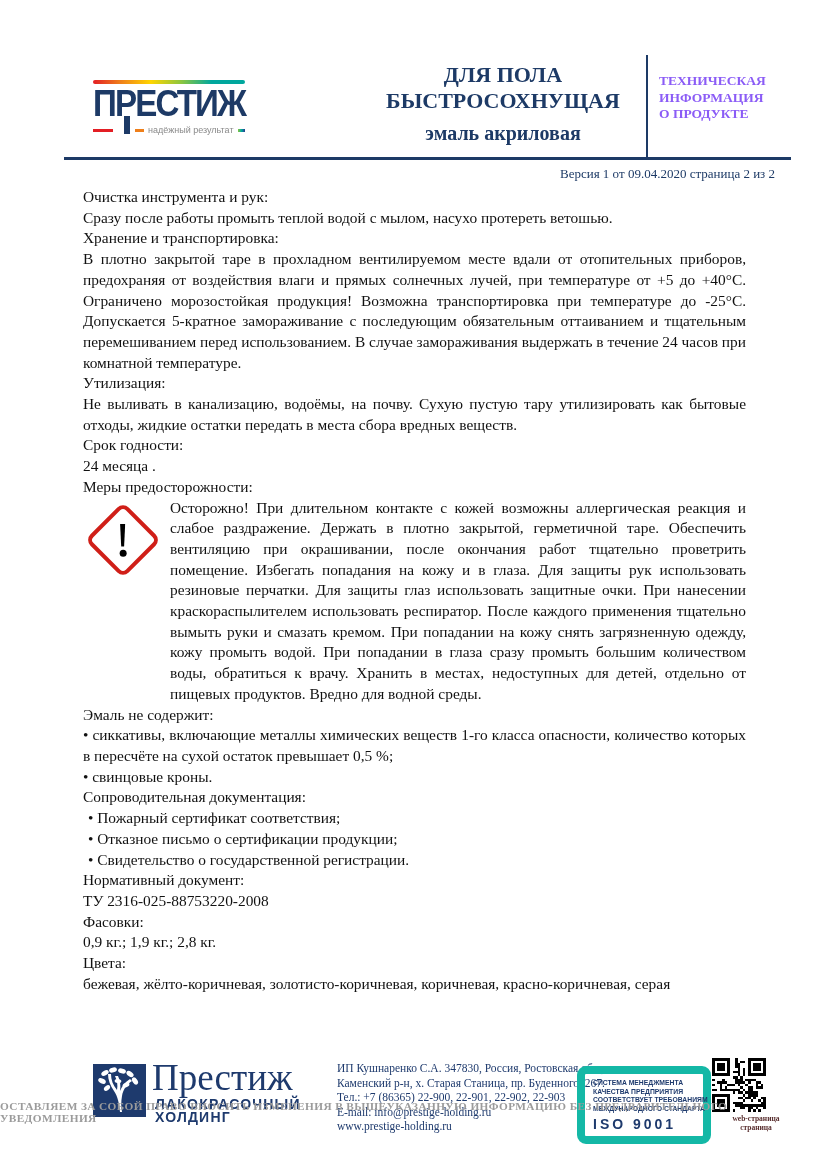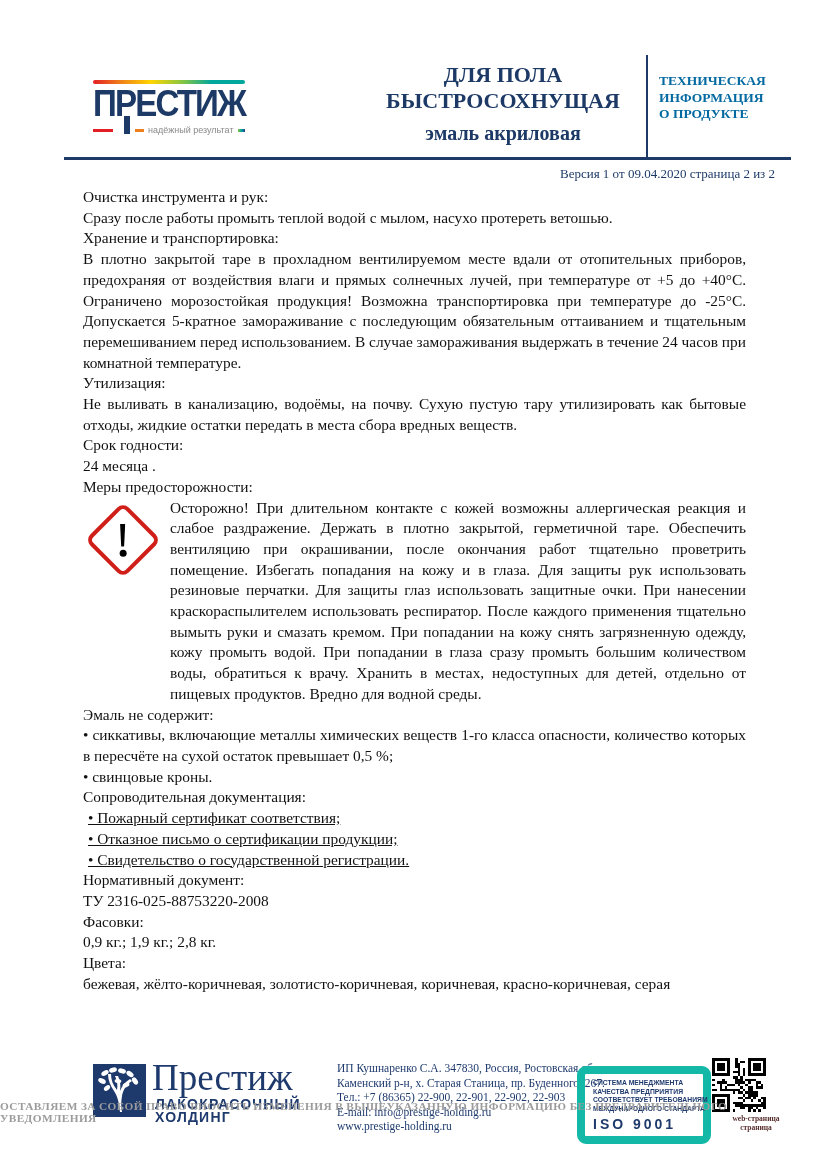--- a/index.html
+++ b/index.html
@@ -21,32 +21,32 @@
   .tag-dash-orange { width:9px; height:3px; background:#ef7f1a; margin-left:22px; }
   .tag-text { font-family:"Liberation Sans",sans-serif; font-size:9px; color:#8a8a8a; margin:10px 4px; white-space:nowrap; }
   .tag-dash-grad { flex:1; height:3px; background:linear-gradient(90deg,#8cc63f,#00a79d,#2b3990); }
 
   .product-title { position:absolute; left:372px; top:62px; width:262px; text-align:center;
     color:#1d3a66; font-weight:bold; }
   .product-title .l12 { font-size:22px; line-height:26px; }
   .product-title .l3  { font-size:20px; line-height:24px; margin-top:7px; }
 
   .hdr-divider { position:absolute; left:646px; top:55px; width:2px; height:104px; background:#1d3a66; }
-  .doc-type { position:absolute; left:659px; top:73px; color:#0369a1; font-weight:bold;
+  .doc-type { position:absolute; left:659px; top:73px; color:#8b5cf6; font-weight:bold;
     font-size:13.5px; line-height:16.5px; }
 
   .hdr-rule { position:absolute; left:64px; top:157px; width:727px; height:3px; background:#1d3a66; }
   .version-line { position:absolute; right:52px; top:166px; color:#1d3a66; font-size:13px;margin-left:21px; }
 
   
   .content { position:absolute; left:83px; top:187px; width:663px; font-size:15.4px; line-height:20.7px; }
   .content h3 { margin:0; font-size:15.4px; line-height:20.7px; font-weight:normal; }
   .content p  { margin:0; }
   .jt { text-align:justify; }
-  .bullet-indent { padding-left:5px;text-decoration:underline; }
+  .bullet-indent { padding-left:5px; }
 
   .precaution-row { display:flex; }
   .ghs-col { width:87px; flex-shrink:0; }
   .ghs-diamond { width:46px; height:46px; background:#fff; border:4px solid #d01f18;
     border-radius:8px; transform:rotate(45deg); margin:15px 0 0 13px;
     display:flex; align-items:center; justify-content:center; }
   .ghs-mark { transform:rotate(-45deg); display:flex; flex-direction:column; align-items:center; }
   .ghs-bar { width:8px; height:23px; background:#000;
     clip-path:polygon(18% 0,82% 0,68% 100%,32% 100%); }
   .ghs-dot { width:7px; height:7px; border-radius:50%; background:#000; margin-top:3px; }

